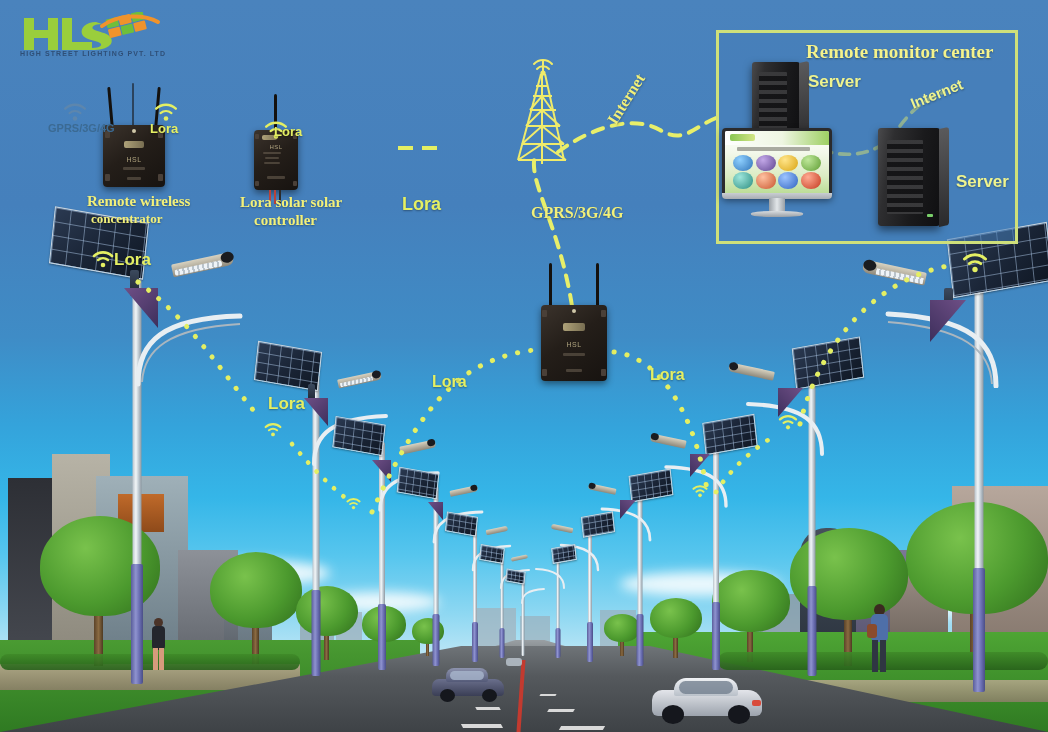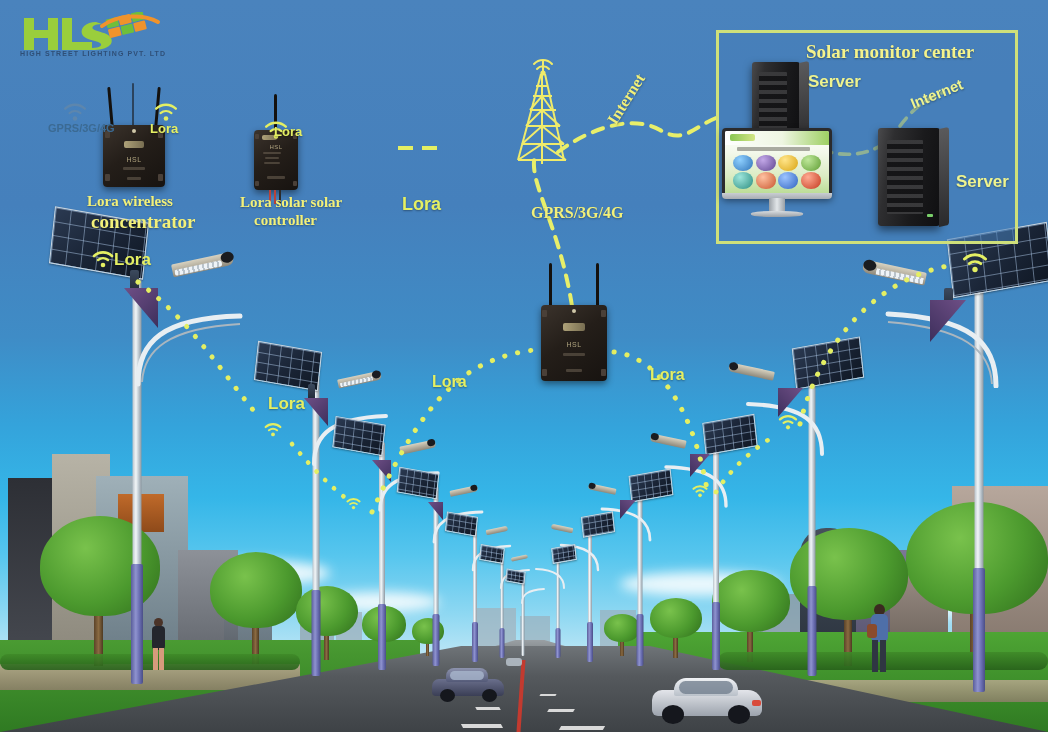--- a/index.html
+++ b/index.html
@@ -619,22 +619,22 @@
   <div class="lbl lbl-dim" style="left:48px;top:122px;font-size:11px;">GPRS/3G/4G</div>
   <div class="wifi" style="left:154px;top:102px;">
     <svg width="24" height="20" viewBox="0 0 22 18">
       <path d="M2 6 A13 13 0 0 1 20 6" stroke="#e4ef63" stroke-width="2.2" fill="none" stroke-linecap="round"></path>
       <path d="M6 10 A8 8 0 0 1 16 10" stroke="#e4ef63" stroke-width="2" fill="none" stroke-linecap="round"></path>
       <circle cx="11" cy="15" r="2.1" fill="#e4ef63"></circle>
     </svg>
   </div>
   <div class="lbl lbl-lora" style="left:150px;top:121px;font-size:13px;">Lora</div>
 
-  <div class="lbl lbl-serif" style="left:87px;top:193px;font-size:15px;">Lora wireless</div>
-  <div class="lbl lbl-serif" style="left:91px;top:211px;font-size:19px;">concentrator</div>
+  <div class="lbl lbl-serif" style="left:87px;top:193px;font-size:15px;">Remote wireless</div>
+  <div class="lbl lbl-serif" style="left:91px;top:211px;font-size:13px;">concentrator</div>
 
   <div class="dev" style="left:254px;top:130px;width:44px;height:60px;">
     <div class="ant" style="left:20px;top:-36px;width:3px;height:38px;"></div>
     <div class="dev-body"></div>
     <div class="screw" style="left:1px;top:4px;width:4px;height:5px;"></div>
     <div class="screw" style="right:1px;top:4px;width:4px;height:5px;"></div>
     <div class="screw" style="left:1px;bottom:4px;width:4px;height:5px;"></div>
     <div class="screw" style="right:1px;bottom:4px;width:4px;height:5px;"></div>
     <div style="position:absolute;left:8px;top:5px;width:15px;height:5px;
          background:linear-gradient(90deg,#cfc18f,#8d8260);border-radius:2px;opacity:.8;"></div>
@@ -684,21 +684,21 @@
     <div class="dev-txt" style="top:64px;width:16px;height:3px;"></div>
   </div>
 
   <div class="lbl lbl-lora" style="left:432px;top:373px;font-size:16px;">Lora</div>
   <div class="lbl lbl-lora" style="left:650px;top:366px;font-size:16px;">Lora</div>
   <div class="lbl lbl-lora" style="left:114px;top:250px;font-size:17px;">Lora</div>
   <div class="lbl lbl-lora" style="left:268px;top:394px;font-size:17px;">Lora</div>
 
   <div class="rmc" style="left:716px;top:30px;width:296px;height:208px;">
   </div>
-  <div class="rmc-title" style="left:806px;top:41px;">Solar monitor center</div>
+  <div class="rmc-title" style="left:806px;top:41px;">Remote monitor center</div>
 
   <div class="server" style="left:752px;top:62px;width:48px;height:82px;">
     <div class="front"></div>
     <div class="side"></div>
     <div class="bays"></div>
     <div style="position:absolute;right:6px;bottom:8px;width:5px;height:3px;background:#7ad06a;border-radius:1px;"></div>
   </div>
   <div class="lbl" style="left:808px;top:72px;font-size:17px;color:#eef38f;">Server</div>
 
   <div class="imac" style="left:722px;top:128px;width:110px;height:92px;">

